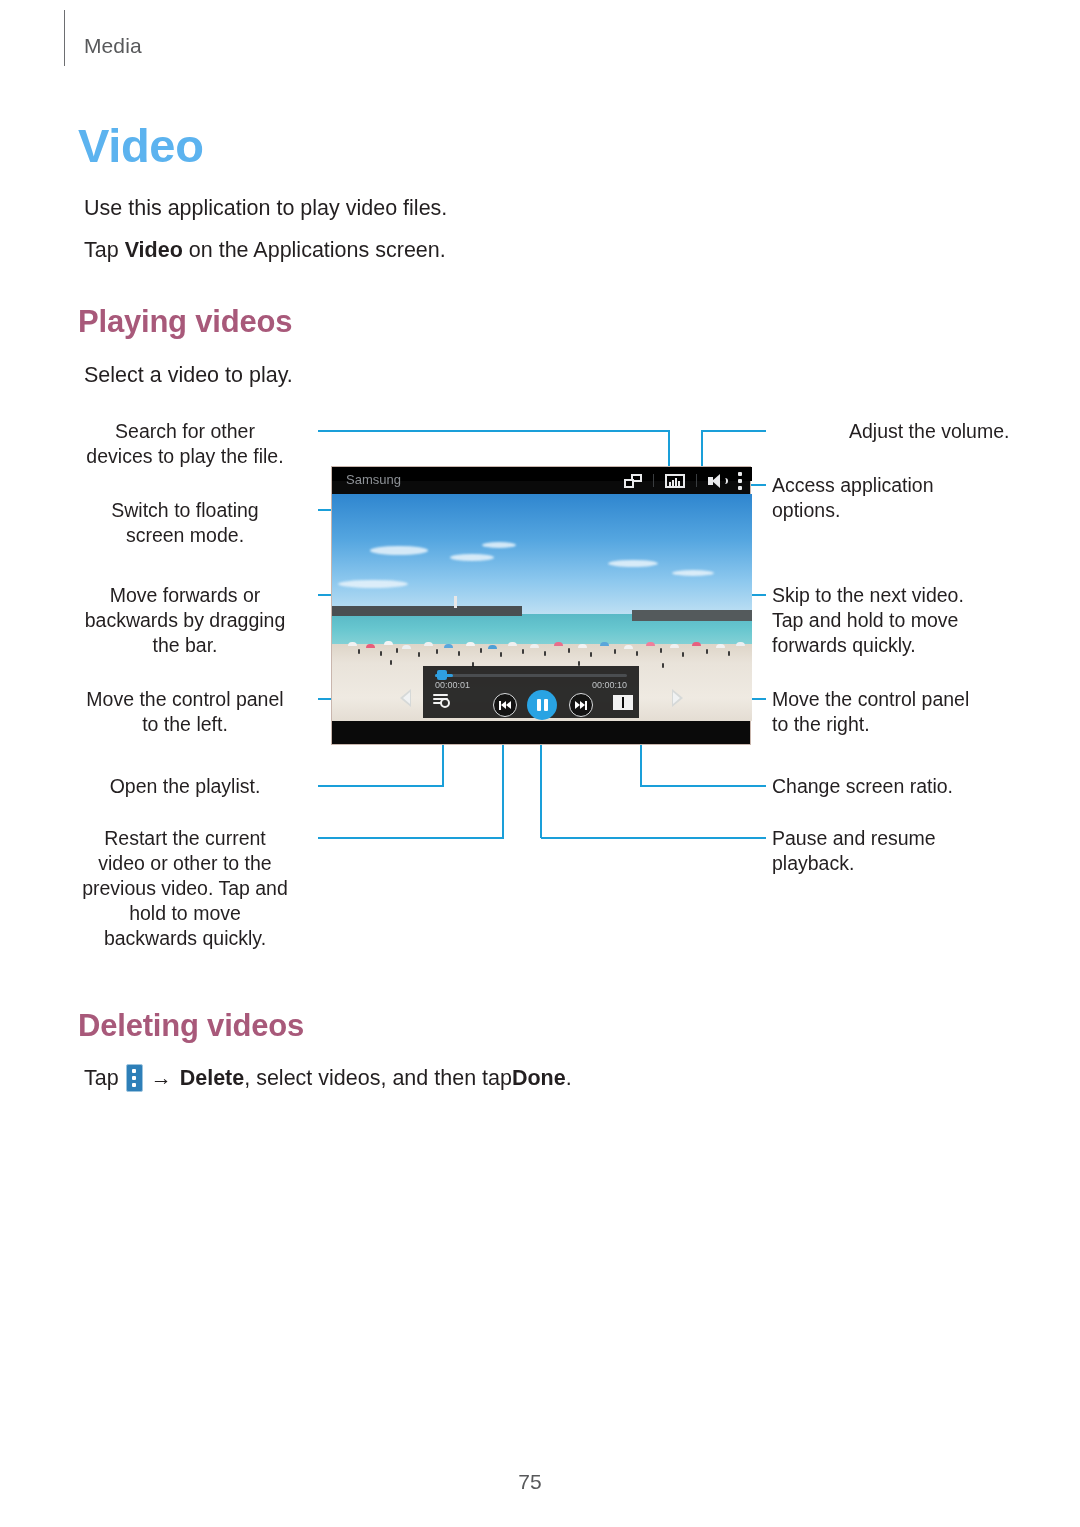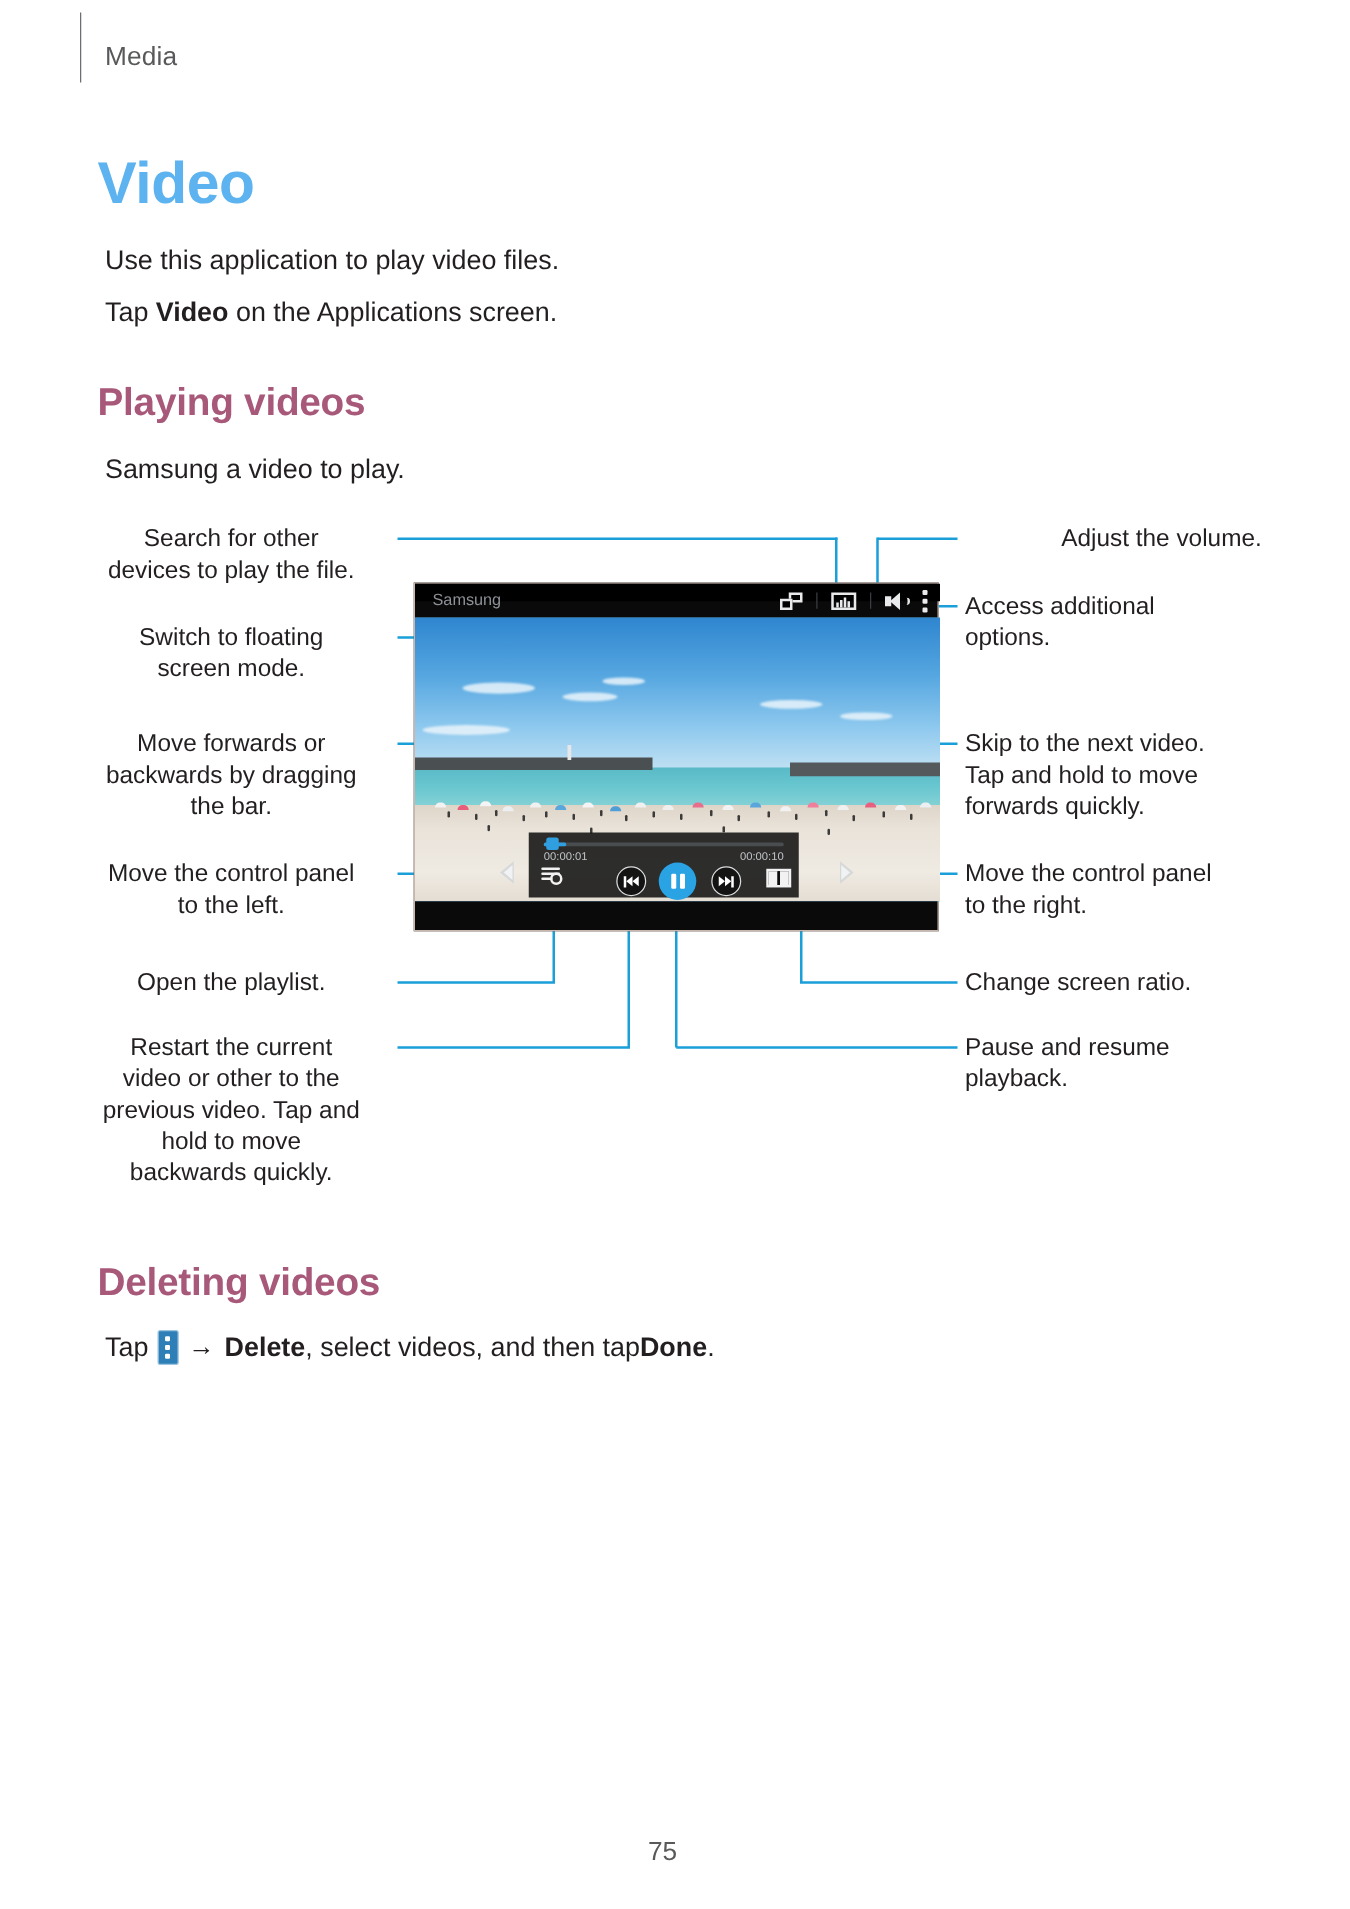--- a/index.html
+++ b/index.html
@@ -138,21 +138,21 @@
 <div class="page">
 
   <div class="rule"></div>
   <div class="running-head">Media</div>
 
   <div class="h1">Video</div>
   <div class="p1">Use this application to play video files.</div>
   <div class="p2"><span>Tap </span><b>Video</b><span> on the Applications screen.</span></div>
 
   <div class="h2a">Playing videos</div>
-  <div class="p3">Samsung a video to play.</div>
+  <div class="p3">Select a video to play.</div>
 
   <div class="lbl r" style="left:60px;top:419px;width:250px;">
     <div>Search for other</div>
     <div>devices to play the file.</div>
   </div>
   <div class="lbl r" style="left:60px;top:498px;width:250px;">
     <div>Switch to floating</div>
     <div>screen mode.</div>
   </div>
   <div class="lbl r" style="left:60px;top:583px;width:250px;">
@@ -172,21 +172,21 @@
     <div>video or other to the</div>
     <div>previous video. Tap and</div>
     <div>hold to move</div>
     <div>backwards quickly.</div>
   </div>
 
   <div class="lbl l" style="left:812px;top:419px;width:250px;margin-left:37px;">
     <div>Adjust the volume.</div>
   </div>
   <div class="lbl l" style="left:772px;top:473px;width:250px;">
-    <div>Access additional</div>
+    <div>Access application</div>
     <div>options.</div>
   </div>
   <div class="lbl l" style="left:772px;top:583px;width:250px;">
     <div>Skip to the next video.</div>
     <div>Tap and hold to move</div>
     <div>forwards quickly.</div>
   </div>
   <div class="lbl l" style="left:772px;top:687px;width:250px;">
     <div>Move the control panel</div>
     <div>to the right.</div>

